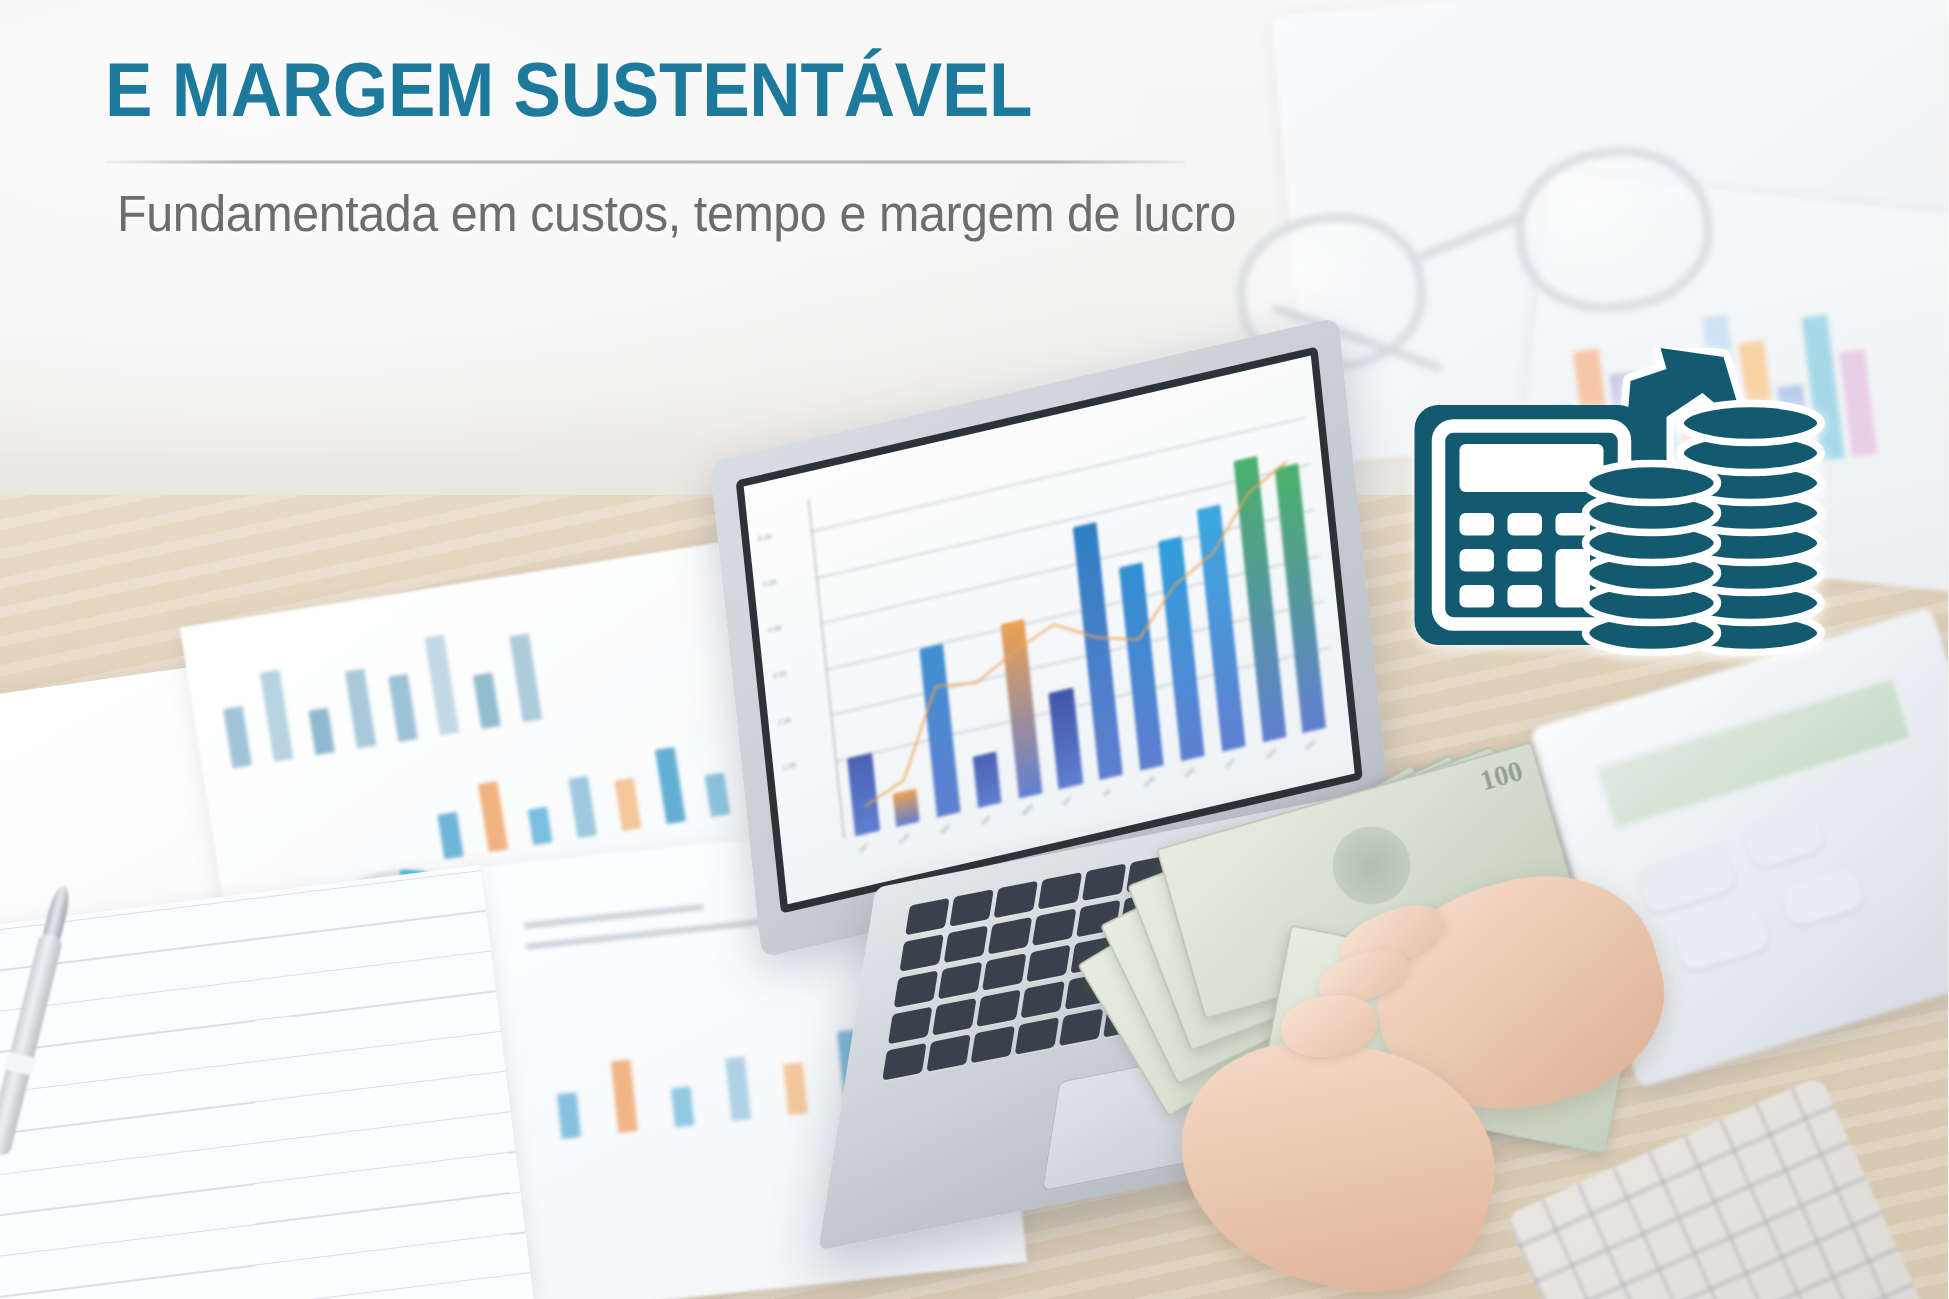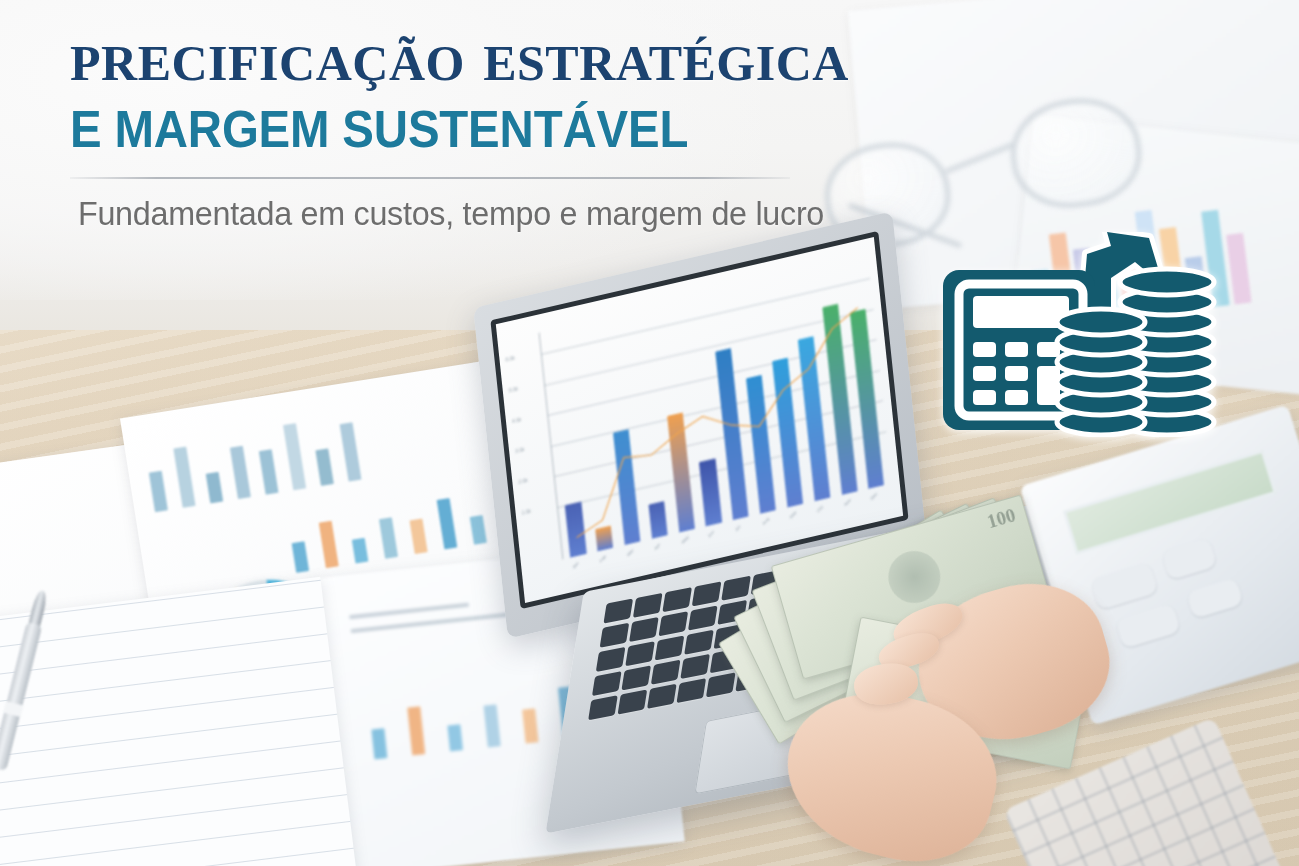--- a/index.html
+++ b/index.html
@@ -488,21 +488,20 @@
       <div class="hand" style="left:188px; top:68px; width:190px; height:150px; transform:rotate(-16deg);"></div>
       <div class="finger" style="left:162px; top:88px;  width:72px; height:34px; transform:rotate(-22deg);"></div>
       <div class="finger" style="left:148px; top:116px; width:62px; height:30px; transform:rotate(-18deg);"></div>
 
       <div class="hand" style="left:56px; top:176px; width:210px; height:160px; transform:rotate(14deg);"></div>
       <div class="finger" style="left:124px; top:144px; width:64px; height:40px; transform:rotate(-8deg);"></div>
     </div>
   </div>
 
   <div class="headline">
-    <div class="title-1">Precificação Estratégica</div>
     <div class="title-2">E MARGEM SUSTENTÁVEL</div>
     <div class="rule"></div>
     <div class="subtitle">Fundamentada em custos, tempo e margem de lucro</div>
   </div>
 
   <div class="icon-badge">
     <svg viewBox="0 0 290 205" xmlns="http://www.w3.org/2000/svg">
       <g>
 
         <path d="M118 150 L118 58 L92 58 L92 34 L160 34 L160 16 L186 16 L186 0 L208 0 L236 42 L208 60 L196 42 L178 52 L178 92 L150 92 L150 150 Z" fill="none"></path>

